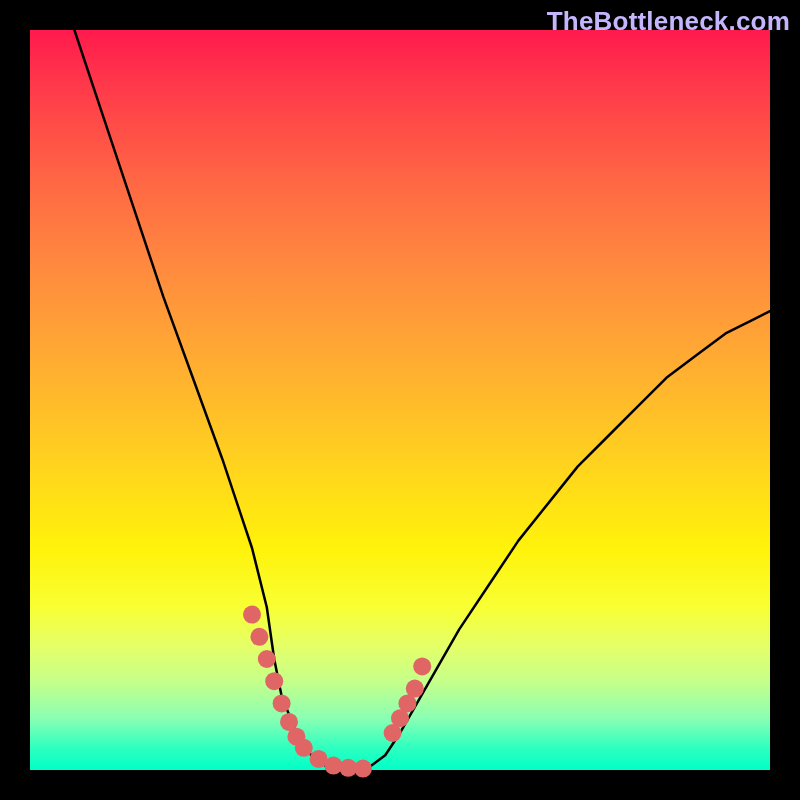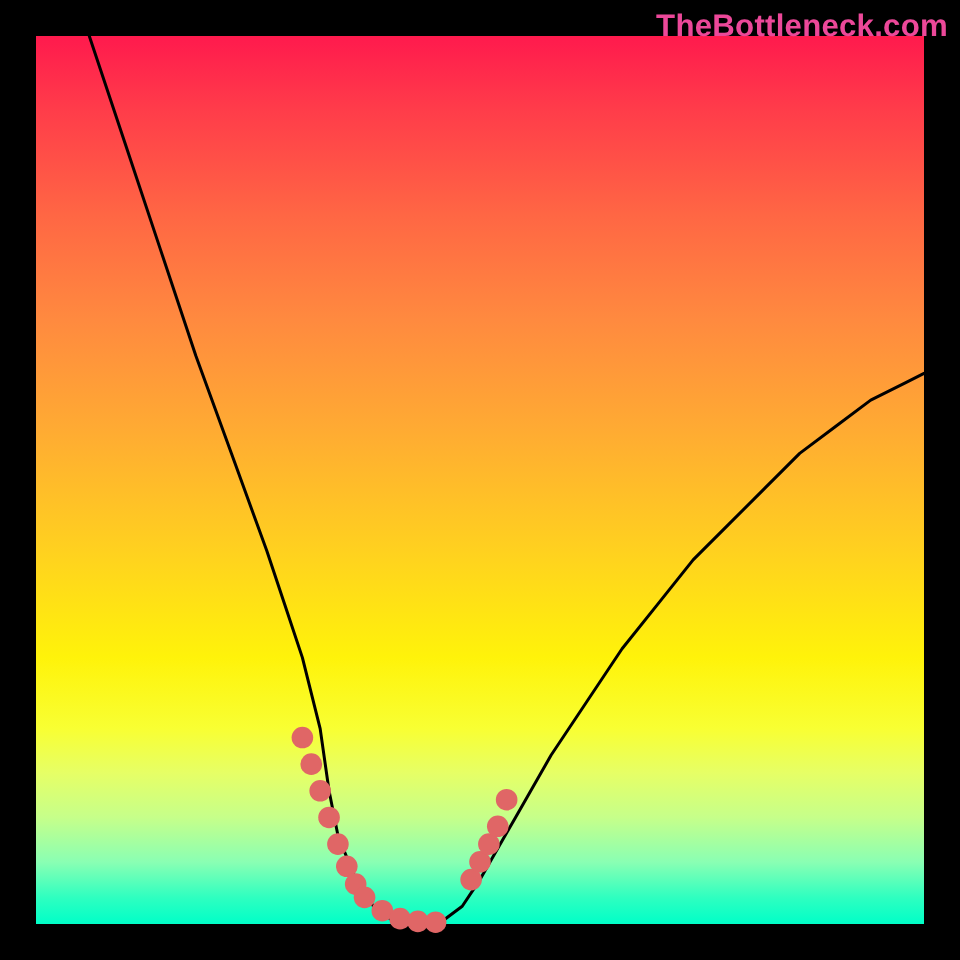--- a/index.html
+++ b/index.html
@@ -41,21 +41,21 @@
       #2fffc0 97%,
       #00ffc8 100%
     );
   }
   .watermark {
     position: absolute;
     top: 6px;
     right: 10px;
     font-size: 26px;
     font-weight: 600;
-    color: #ec4899;
+    color: #c4b5fd;
     letter-spacing: 0.2px;
     user-select: none;
   }
   svg.curve-layer {
     position: absolute;
     top: 30px;
     left: 30px;
     width: 740px;
     height: 740px;
     overflow: visible;

